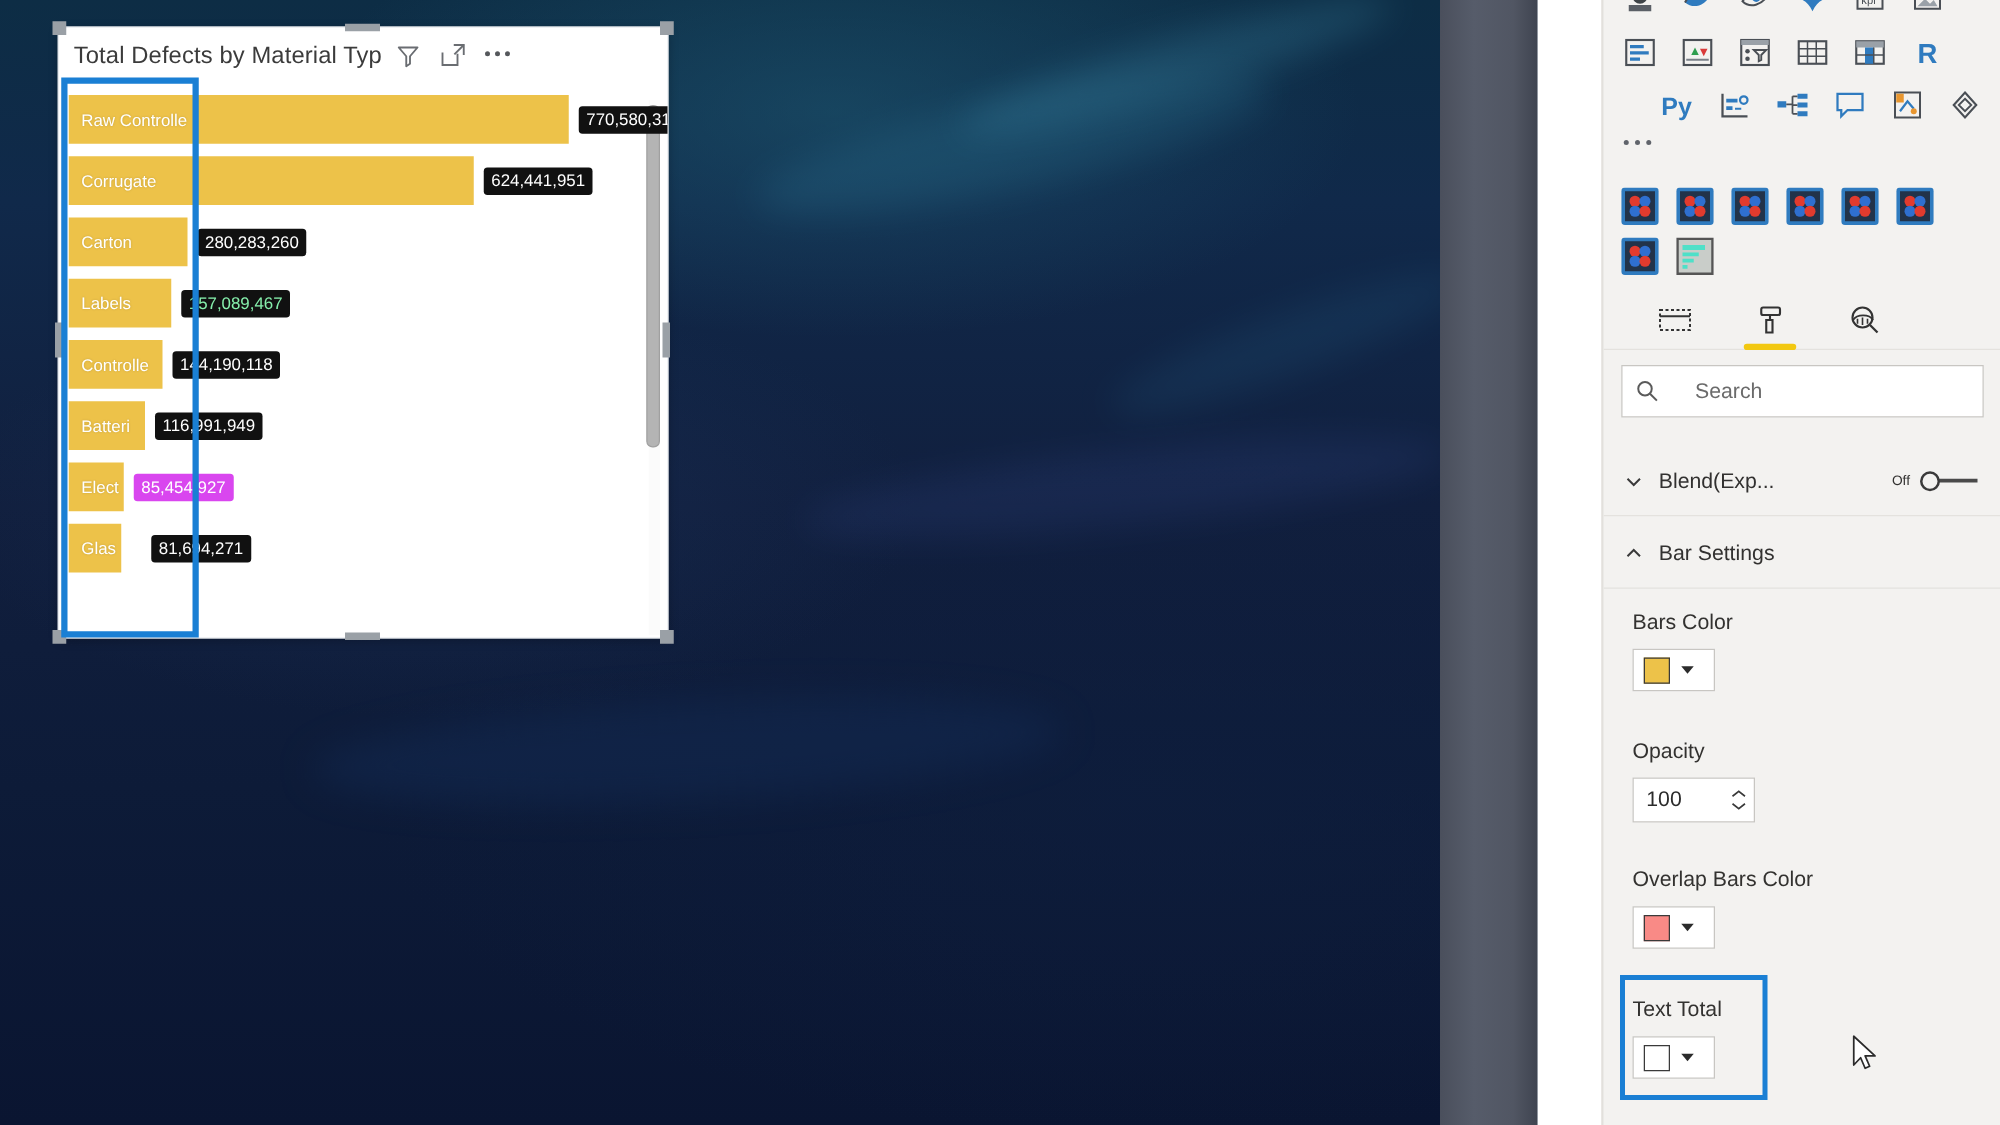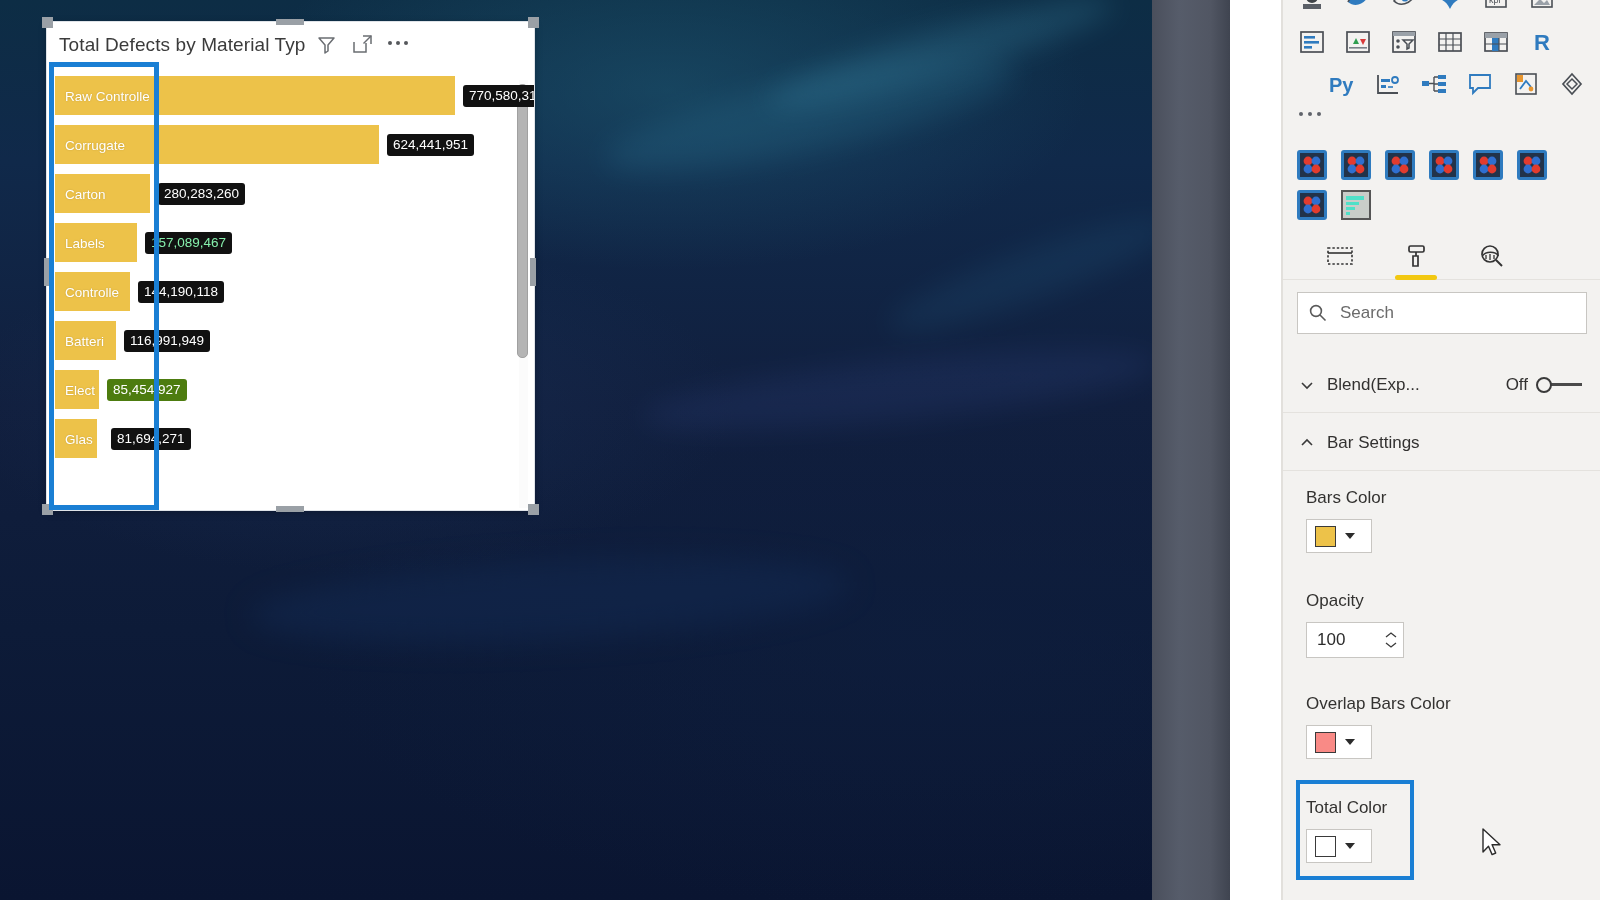--- a/index.html
+++ b/index.html
@@ -120,34 +120,34 @@
     display:flex;align-items:center;gap:42px;padding-left:40px;box-sizing:border-box;
     border-bottom:1px solid #e4e2de;
   }
   .tab{position:relative;width:34px;height:34px;display:flex;align-items:center;justify-content:center;cursor:pointer;}
   .tab-underline{position:absolute;left:-4px;bottom:-7px;width:42px;height:5px;background:#f2c811;border-radius:3px;}
 
   
   .search-wrap{
     position:absolute;left:14px;top:292px;width:290px;height:42px;
     background:#ffffff;border:1px solid #c8c6c2;display:flex;align-items:center;
-    padding:0 10px;box-sizing:border-box;gap:12px;
+    padding:0 10px;box-sizing:border-box;gap:28px;
   }
   .search-text{color:#6b6b6b;font-size:17px;}
 
   
   .fsec{position:absolute;left:0;width:317px;box-sizing:border-box;}
   .fsec-head{
     display:flex;align-items:center;height:54px;padding-left:16px;gap:12px;
     border-bottom:1px solid #e4e2de;
   }
   .chev{width:16px;height:16px;flex:0 0 auto;}
   .fsec-title{font-size:17px;color:#323130;white-space:nowrap;}
   .toggle-wrap{display:flex;align-items:center;gap:8px;margin-left:auto;padding-right:18px;}
-  .toggle-label{font-size:17px;color:#323130;}
+  .toggle-label{font-size:11px;color:#323130;}
   .toggle{position:relative;width:46px;height:16px;cursor:pointer;}
   .toggle .track{position:absolute;left:10px;top:6px;width:36px;height:3px;background:#4a4a4a;}
   .toggle .knob{position:absolute;left:0;top:0;width:16px;height:16px;border-radius:50%;
     border:2.5px solid #3a3a3a;background:#f3f2f0;box-sizing:border-box;}
 
   .prop{position:absolute;left:23px;}
   .prop-label{font-size:17px;color:#333230;margin-bottom:11px;white-space:nowrap;}
   .color-btn{
     width:66px;height:34px;background:#ffffff;border:1px solid #c8c6c2;
     display:flex;align-items:center;gap:9px;padding-left:8px;box-sizing:border-box;cursor:pointer;
@@ -237,26 +237,26 @@
             <div class="val-label" style="left: 83px; background: rgb(17, 17, 17); color: rgb(255, 255, 255);">144,190,118</div>
           </div>
           <div class="row">
             <div class="bar" style="width: 61px; background: rgb(237, 194, 73);"></div>
             <div class="cat-label" style="color: rgb(255, 255, 255);">Batteri</div>
             <div class="val-label" style="left: 69px; background: rgb(17, 17, 17); color: rgb(255, 255, 255);">116,991,949</div>
           </div>
           <div class="row">
             <div class="bar" style="width: 44px; background: rgb(237, 194, 73);"></div>
             <div class="cat-label" style="color: rgb(255, 255, 255);">Elect</div>
-            <div class="val-label" style="left: 52px; background: #4d7c0f; color: rgb(255, 255, 255);">85,454,927</div>
+            <div class="val-label" style="left: 52px; background: #d946ef; color: rgb(255, 255, 255);">85,454,927</div>
           </div>
           <div class="row">
             <div class="bar" style="width: 42px; background: rgb(237, 194, 73);"></div>
             <div class="cat-label" style="color: rgb(255, 255, 255);">Glas</div>
-            <div class="val-label" style="left: 56px; background: rgb(17, 17, 17); color: rgb(255, 255, 255);">81,694,271</div>
+            <div class="val-label" style="left: 66px; background: rgb(17, 17, 17); color: rgb(255, 255, 255);">81,694,271</div>
           </div>
         </div>
     </div>
 
     <div class="vscroll"></div>
     <div class="vthumb"></div>
   </div>
 
   <div class="handle h-corner" style="left:42px;top:17px;"></div>
   <div class="handle h-corner" style="left:528px;top:17px;"></div>
@@ -577,21 +577,21 @@
 
     <div class="prop" style="top:694px;">
       <div class="prop-label">Overlap Bars Color</div>
       <div class="color-btn">
         <span class="swatch" id="sw-overlap" style="background: rgb(249, 138, 134);"></span>
         <span class="caret"></span>
       </div>
     </div>
 
     <div class="prop" style="top:798px;">
-      <div class="prop-label">Total Color</div>
+      <div class="prop-label">Text Total</div>
       <div class="color-btn">
         <span class="swatch" id="sw-text" style="background: rgb(255, 255, 255);"></span>
         <span class="caret"></span>
       </div>
     </div>
   </div>
 
   <div class="hl-box"></div>
 
   <div class="cursor">

